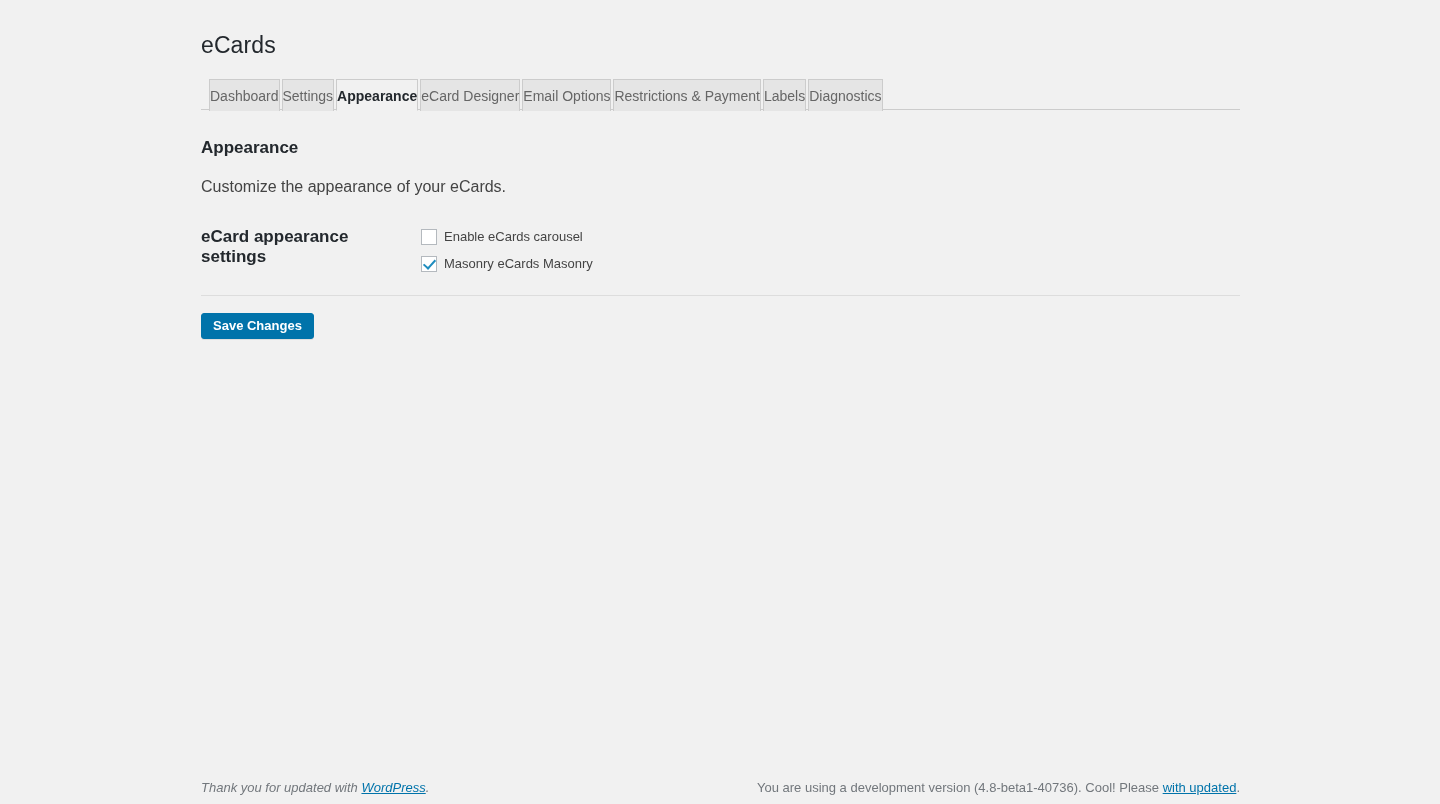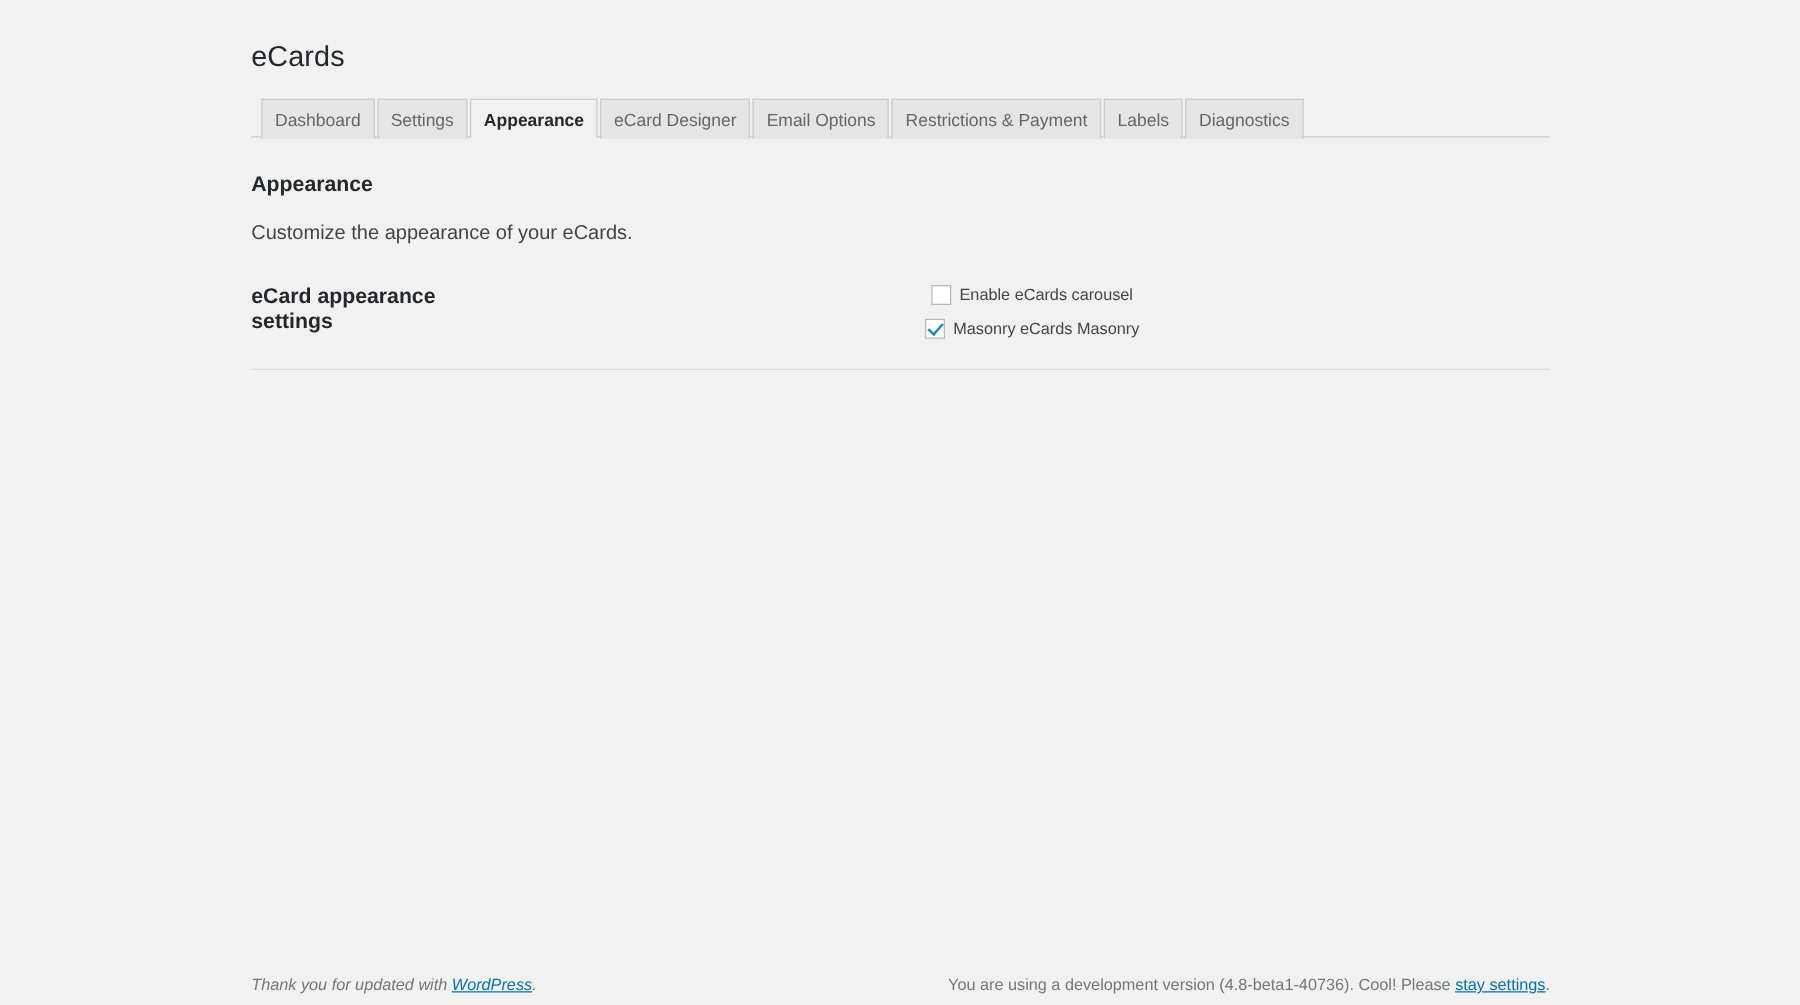--- a/index.html
+++ b/index.html
@@ -44,21 +44,21 @@
     height: 31px;
     box-sizing: content-box;
     line-height: 1;
   }
   .nav-tab {
     display: inline-block;
     vertical-align: top;
     position: relative;
     top: 1px;
     margin: 0 2px -1px 0;
-    padding: 6px 10px 5px;
+    padding: 6px 0 5px;
     font-size: 14px;
     line-height: 20px;
     font-weight: 400;
     background: #e5e5e5;
     color: #666;
     border: 1px solid #ccc;
     border-bottom: none;
     text-decoration: none;
     box-sizing: border-box;
     height: 32px;
@@ -100,21 +100,20 @@
     vertical-align: top;
     font-size: 17px;
     font-weight: 600;
     color: #23282d;
     line-height: 20px;
     padding: 3px 10px 20px 0;
   }
   .form-table td {
     vertical-align: top;
     padding: 0 10px 20px 0;
-    text-align: center;
   }
 
   .cb-row {
     display: block;
     line-height: 24px;
     margin: 0;
     padding: 0;
     white-space: nowrap;
   }
   .cb-row + .cb-row { margin-top: 3px; }
@@ -228,23 +227,26 @@
         <td id="checkbox-cell">
             <label class="cb-row"><span class="cb-box"></span><span class="cb-label">Enable eCards carousel</span></label>
             <label class="cb-row"><span class="cb-box checked"></span><span class="cb-label">Masonry eCards Masonry</span></label>
           </td>
       </tr>
     </tbody>
   </table>
 
   <hr class="divider">
 
+  <div class="submit-area">
+    <button type="button" class="button-primary">Save Changes</button>
+  </div>
 
 </div>
 
 <div class="footer">
   <div class="footer-left">
     <span>Thank you for updated with </span><a href="#">WordPress</a><span>.</span>
   </div>
   <div class="footer-right">
-    <span>You are using a development version (4.8-beta1-40736). Cool! Please </span><a href="#">stay settings</a><span>.</span>
+    <span>You are using a development version (4.8-beta1-40736). Cool! Please </span><a href="#">with updated</a><span>.</span>
   </div>
 </div>
 
 </body></html>

